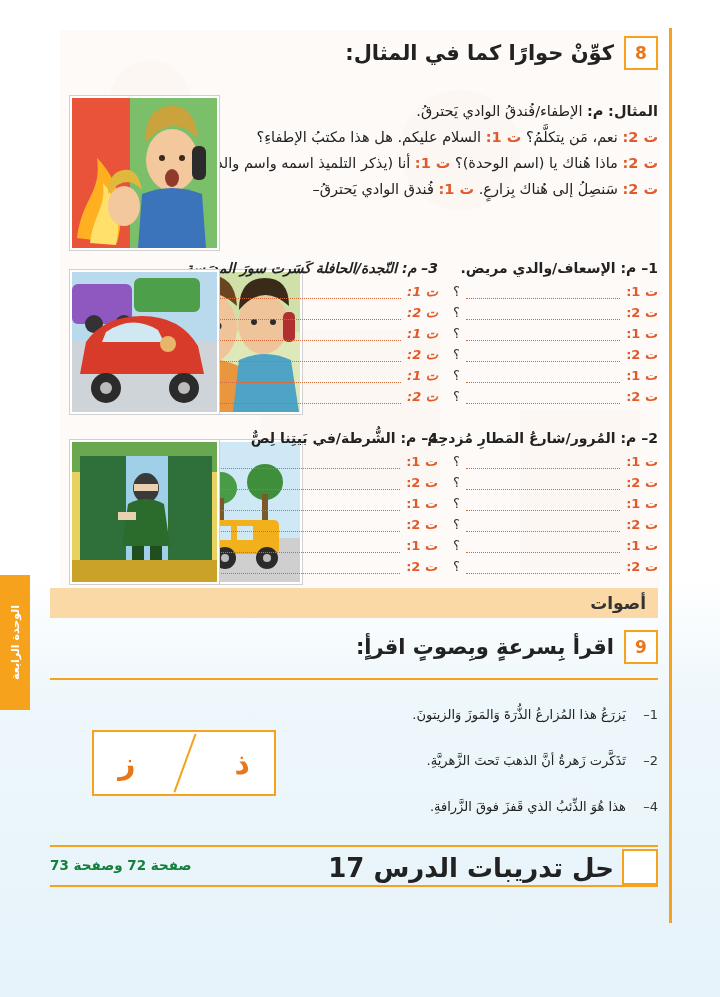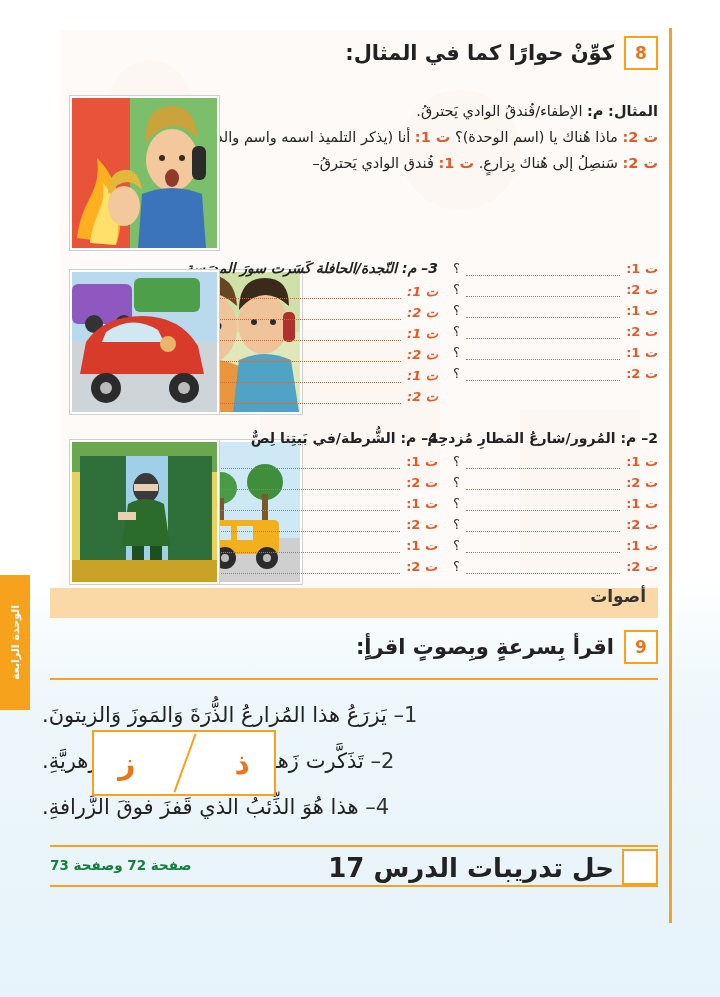--- a/index.html
+++ b/index.html
@@ -115,34 +115,34 @@
 
   .blk1{right:62px;top:258px;width:205px;}
   .blk2{right:282px;top:258px;width:238px;font-style:italic;}
   .blk3{right:62px;top:428px;width:205px;}
   .blk4{right:282px;top:428px;width:238px;}
 
   
   .aswat{
     position:absolute;right:62px;top:588px;width:608px;height:30px;
     background:#fbd9a6;
-    display:flex;align-items:flex-end;
+    display:flex;align-items:center;
     padding:12px 12px;box-sizing:border-box;
   }
   .aswat span{font-size:17px;font-weight:bold;color:#333;}
 
   
   .sec9{position:absolute;right:62px;top:630px;width:610px;}
   .sec9 .ex-num{border-color:#f6a21d;}
   .sec9-rule{
     position:absolute;right:62px;top:678px;width:608px;height:2px;background:#f6a21d;
   }
   .q-list{
-    position:absolute;right:78px;top:692px;width:600px;
-    font-size:21px;line-height:46px;text-align:left;
+    position:absolute;right:62px;top:692px;width:600px;
+    font-size:13px;line-height:46px;text-align:right;
   }
   .q-list .q{white-space:nowrap;}
   .q-list .qn{color:#333;display:inline-block;min-width:28px;}
 
   
   .letterbox{
     position:absolute;left:92px;top:730px;width:180px;height:62px;
     border:2px solid #f6a21d;background:#fff;
     display:flex;align-items:center;justify-content:space-around;
   }
@@ -195,20 +195,26 @@
       <div class="ex-num">8</div>
       <div class="ex-title">كوِّنْ حوارًا كما في المثال:</div>
     </div>
   </div>
 
   <div class="dlg">
     <div class="line">
       <span class="lab-m">المثال:</span>
       <span class="lab-m">م:</span>
       <span>الإطفاء/فُندقُ الوادي يَحترقُ.</span>
+    </div>
+    <div class="line">
+      <span class="lab">ت 2:</span>
+      <span>نعم، مَن يتكلَّمُ؟</span>
+      <span class="lab">ت 1:</span>
+      <span>السلام عليكم. هل هذا مكتبُ الإطفاءِ؟</span>
     </div>
     <div class="line">
       <span class="lab">ت 2:</span>
       <span>ماذا هُناك يا (اسم الوحدة)؟</span>
       <span class="lab">ت 1:</span>
       <span>أنا (يذكر التلميذ اسمه واسم والده).</span>
     </div>
     <div class="line">
       <span class="lab">ت 2:</span>
       <span>سَنصِلُ إلى هُناك بِزارعٍ.</span>
@@ -230,20 +236,21 @@
       <circle cx="110" cy="60" r="3" fill="#3a2a1a"></circle>
       <ellipse cx="100" cy="80" rx="7" ry="9" fill="#8f3a2a"></ellipse>
       <rect x="120" y="48" width="14" height="34" rx="6" fill="#2b2b2b"></rect>
       <path d="M70 96 q30 -12 60 0 l4 54 h-68z" fill="#3b74bb"></path>
       <ellipse cx="52" cy="108" rx="16" ry="20" fill="#f3c89c"></ellipse>
       <path d="M36 96 q18 -22 34 -4 q-4 -22 -18 -20 q-16 2 -16 24z" fill="#e0b83c"></path>
     </svg>
   </div>
 
   <div class="ansblk blk1">
+    <div class="prompt">1– م: الإسعاف/والدي مريض.</div>
     <div class="ansline">
         <span class="tag">ت 1:</span>
         <span class="dots"></span>
         <span class="qm">؟</span>
       </div>
     <div class="ansline">
         <span class="tag">ت 2:</span>
         <span class="dots"></span>
         <span class="qm">؟</span>
       </div>

